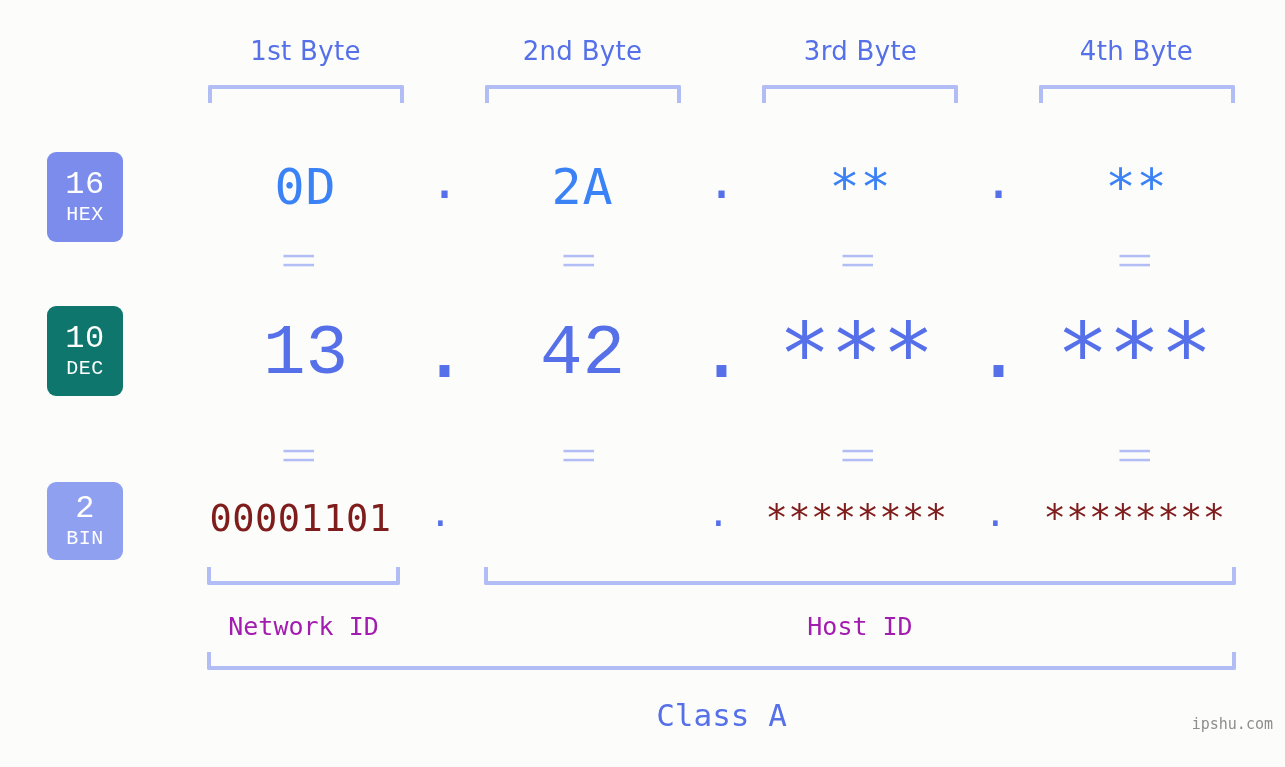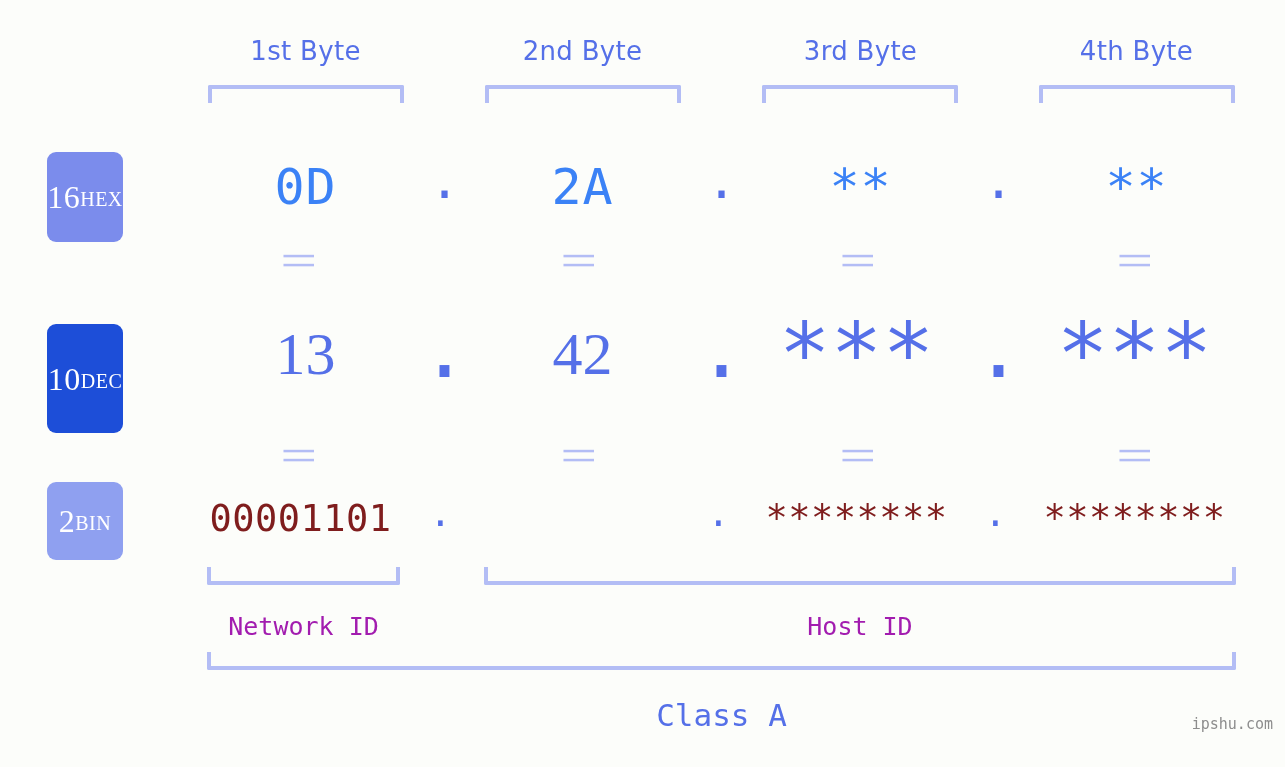--- a/index.html
+++ b/index.html
@@ -59,40 +59,40 @@
   }
 
   
   .badge {
     position: absolute;
     left: 47px;
     width: 76px;
     border-radius: 9px;
     color: #ffffff;
     text-align: right;
-    font-family: Liberation Serif, serif;
+    font-family: Liberation Mono, monospace;
     display: flex;
-    flex-direction: row;
+    flex-direction: column;
     align-items: center;
     justify-content: center;
     line-height: 1;
   }
   .badge .num {
     font-size: 32px;
     font-weight: 400;
     letter-spacing: 0.5px;
   }
   .badge .sub {
     font-size: 20px;
     font-weight: 400;
     margin-top: 4px;
     letter-spacing: 0.5px;
   }
   .badge-hex { top: 152px; height: 90px; background: #7b8cec; }
-  .badge-dec { top: 324px; height: 109px; background: #1d4ed8; }
+  .badge-dec { top: 306px; height: 90px; background: #0f766e; }
   .badge-bin { top: 482px; height: 78px; background: #8fa0f0; }
 
   
   .row-cell {
     position: absolute;
     text-align: center;
     white-space: nowrap;
     font-family: "DejaVu Sans Mono", monospace;
   }
 
@@ -112,24 +112,24 @@
     font-size: 50px;
     color: #5570e8;
     font-family: "DejaVu Sans Mono", monospace;
     text-align: center;
   }
 
   .dec-val {
     top: 296px;
     height: 116px;
     line-height: 116px;
-    font-size: 60px;
+    font-size: 71px;
     color: #5570e8;
     letter-spacing: 0px;
-    font-family: Liberation Serif, serif;
+    font-family: Liberation Mono, monospace;
   }
   .dec-val.stars { font-family: "DejaVu Sans Mono", monospace; font-size: 86px;}
   .dec-dot {
     position: absolute;
     top: 296px;
     height: 116px;
     line-height: 96px;
     font-size: 96px;
     color: #5570e8;
     font-family: "DejaVu Sans", sans-serif;

